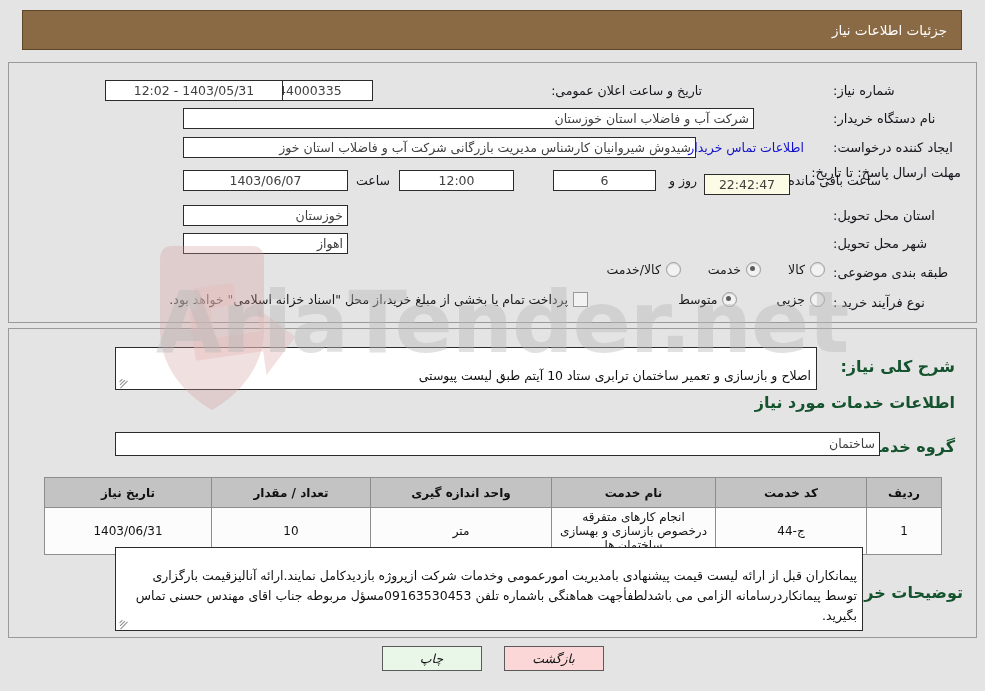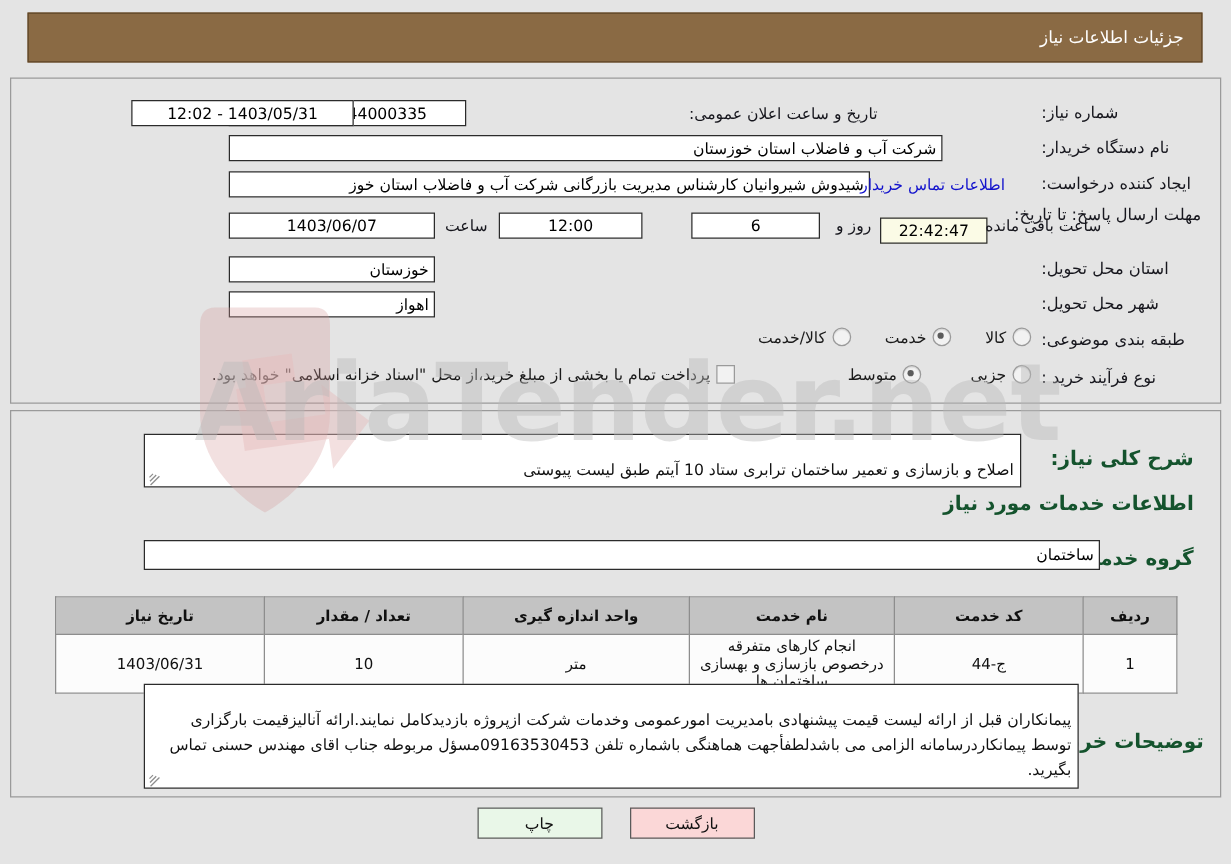--- a/index.html
+++ b/index.html
@@ -81,21 +81,21 @@
     white-space: nowrap;
     line-height: 17px;
   }
   .fbox {
     background: #ffffff;
     border: 1px solid #2b2b2b;
     box-sizing: border-box;
     height: 21px;
     line-height: 19px;
     font-size: 12.5px;
-    color: #000000;
+    color: #404040;
     padding: 0 4px;
     text-align: center;
     overflow: hidden;
     white-space: nowrap;
   }
   .fbox.right { text-align: right; }
   .fbox.cream { background: #fbfbe6; }
 
   .plain { font-size: 12.5px; color: #16161d; line-height: 21px; white-space: nowrap; }
   .link  { color: #1111cc; font-size: 12.5px; line-height: 21px; white-space: nowrap; cursor: pointer; }
@@ -218,20 +218,21 @@
   }
   .btn {
     border: 1px solid #5a5a5a;
     font-size: 12.5px;
     color: #111;
     padding: 3px 18px;
     min-width: 62px;
     text-align: center;
     cursor: pointer;
     line-height: 17px;
+    font-style: italic;
   }
   .btn.print  { background: #e9f7e8; }
   .btn.back   { background: #fbd7d7; }
 </style>
 </head>
 <body>
 
 <div id="watermark">
   <div class="wm-inner">
     <svg viewBox="0 0 700 185" width="700" height="185" xmlns="http://www.w3.org/2000/svg">

